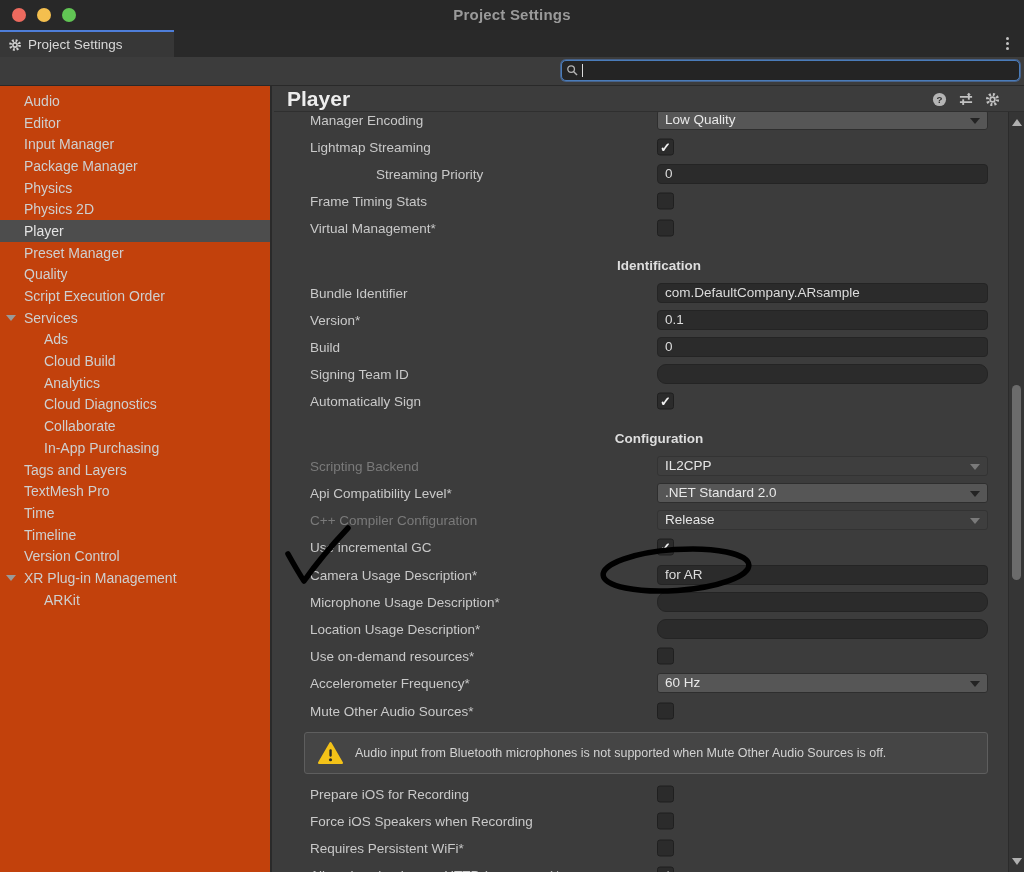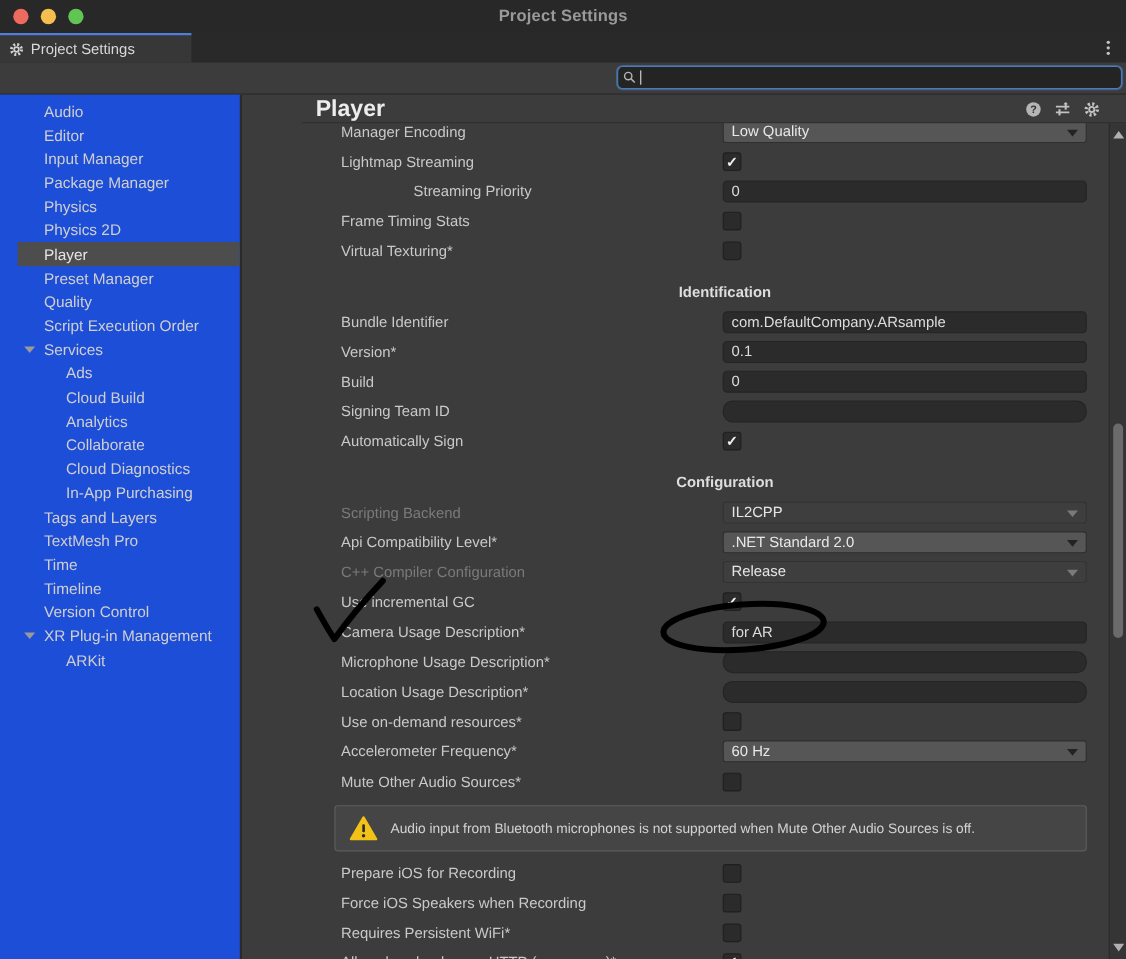--- a/index.html
+++ b/index.html
@@ -23,22 +23,22 @@
          align-items:center;justify-content:center;gap:2px;cursor:pointer;}
   .kebab i{width:3px;height:3px;border-radius:50%;background:#c2c2c2;display:block;}
   
   .toolbar{position:absolute;top:57px;left:0;right:0;height:29px;background:#3c3c3c;
            border-bottom:1px solid #292929;box-sizing:border-box;}
   .search{position:absolute;left:561px;top:3px;width:459px;height:21px;background:#242424;
           border:1px solid #4a7cba;box-shadow:0 0 0 1px rgba(80,130,200,.55);border-radius:5px;
           box-sizing:border-box;display:flex;align-items:center;padding-left:4px;}
   .caret{width:1px;height:13px;background:#dcdcdc;margin-left:3px;}
   
-  .sidebar{position:absolute;top:86px;left:0;width:220px;bottom:0;background:#1d4ed8;
-           border-right:2px solid #2a2a2a;box-sizing:border-box;padding-top:4px;overflow:hidden;padding-left:16px;}
+  .sidebar{position:absolute;top:86px;left:0;width:272px;bottom:0;background:#c2410c;
+           border-right:2px solid #2a2a2a;box-sizing:border-box;padding-top:4px;overflow:hidden;}
   .srow{height:21.7px;display:flex;align-items:center;font-size:14px;color:#cfcfcf;
         padding-left:24px;position:relative;white-space:nowrap;}
   .srow.sel{background:#4d4d4d;color:#e4e4e4;}
   .slbl.ind{padding-left:20px;}
   .tri{position:absolute;left:6px;top:8px;width:0;height:0;border-left:5px solid transparent;
        border-right:5px solid transparent;border-top:6px solid #9a9a9a;}
   
   .main{position:absolute;left:274px;top:86px;right:0;bottom:0;}
   .mh{height:26px;display:flex;align-items:center;padding-left:13px;font-size:21px;font-weight:bold;
       color:#ededed;border-bottom:1px solid #2f2f2f;box-sizing:border-box;}
@@ -160,24 +160,24 @@
     <div class="srow">
       <span class="slbl ind">Ads</span>
     </div>
     <div class="srow">
       <span class="slbl ind">Cloud Build</span>
     </div>
     <div class="srow">
       <span class="slbl ind">Analytics</span>
     </div>
     <div class="srow">
+      <span class="slbl ind">Cloud Diagnostics</span>
+    </div>
+    <div class="srow">
       <span class="slbl ind">Collaborate</span>
-    </div>
-    <div class="srow">
-      <span class="slbl ind">Cloud Diagnostics</span>
     </div>
     <div class="srow">
       <span class="slbl ind">In-App Purchasing</span>
     </div>
     <div class="srow">
       <span class="slbl">Tags and Layers</span>
     </div>
     <div class="srow">
       <span class="slbl">TextMesh Pro</span>
     </div>
@@ -233,21 +233,21 @@
       </div>
       <div class="row">
         <span class="lbl ind">Streaming Priority</span>
         <div class="ctl field"><span>0</span></div>
       </div>
       <div class="row">
         <span class="lbl">Frame Timing Stats</span>
         <div class="ctl ckbox"></div>
       </div>
       <div class="row">
-        <span class="lbl">Virtual Texturing*</span>
+        <span class="lbl">Virtual Management*</span>
         <div class="ctl ckbox"></div>
       </div>
       <div class="section">Identification</div>
       <div class="row">
         <span class="lbl">Bundle Identifier</span>
         <div class="ctl field"><span>com.DefaultCompany.ARsample</span></div>
       </div>
       <div class="row">
         <span class="lbl">Version*</span>
         <div class="ctl field"><span>0.1</span></div>

